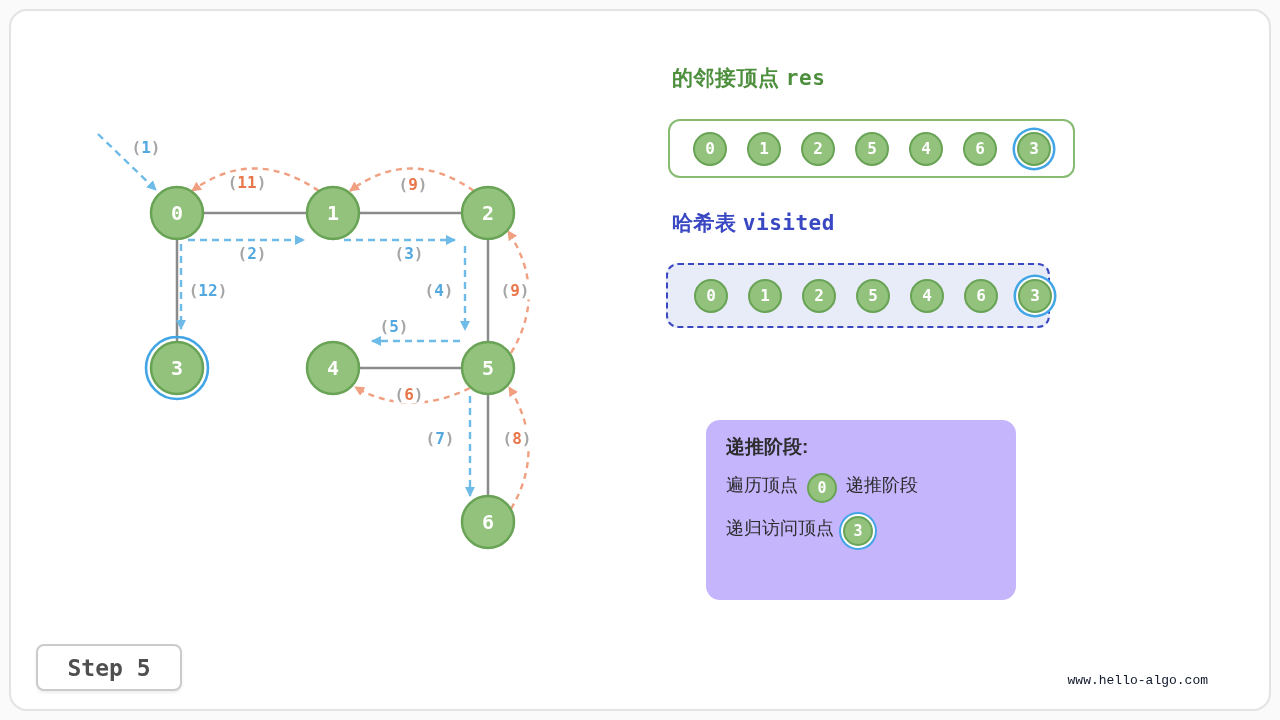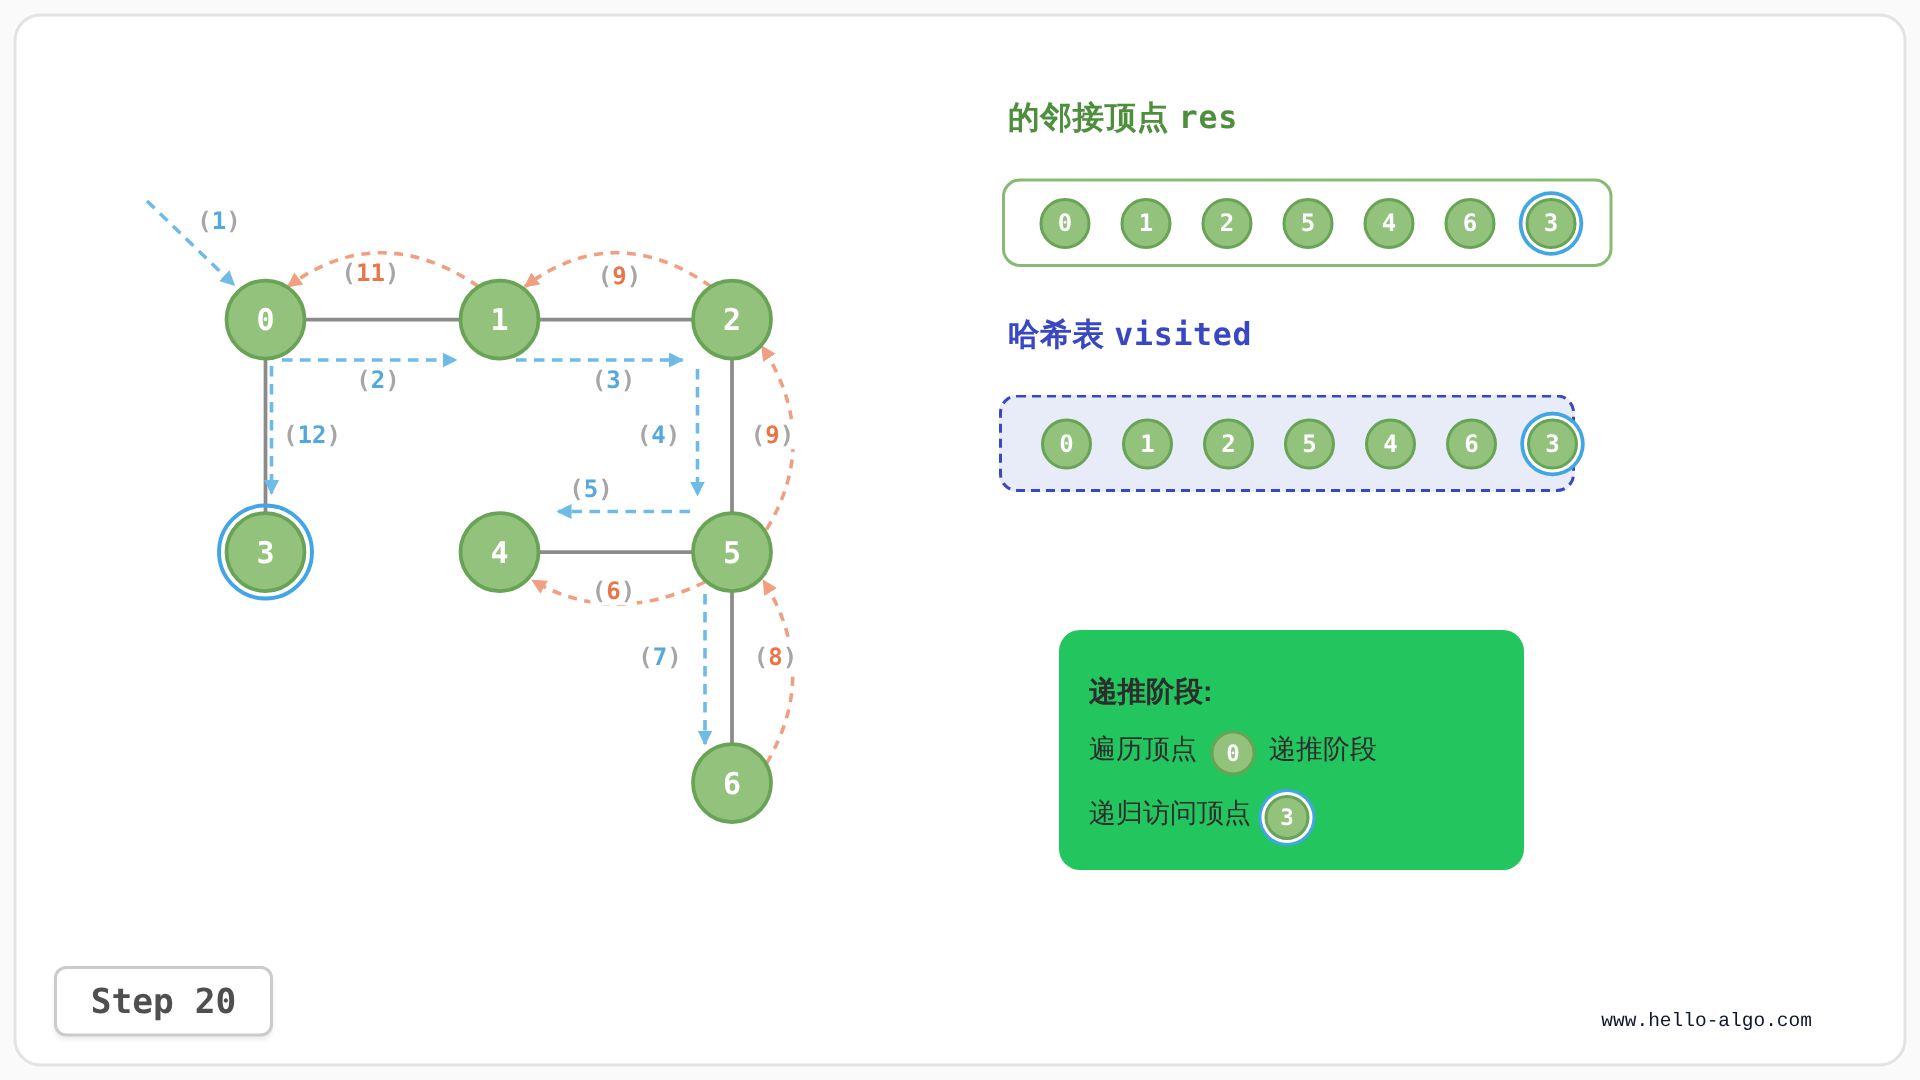--- a/index.html
+++ b/index.html
@@ -30,22 +30,22 @@
 
   .seq-box{position:absolute;display:flex;align-items:center;gap:20px;border-radius:12px}
   .res-box{left:668px;top:119px;width:407px;height:59px;border:2px solid #86bb70;background:#fff;padding-left:23px}
   .visited-box{left:666px;top:263px;width:384px;height:65px;border:2px dashed var(--visited-blue,#3947c3);
     background:#e8ecf8;padding-left:26px}
   .seq-circle{width:34px;height:34px;border-radius:50%;background:var(--node-green,#92c27c);border:2px solid #69a356;
     color:#fff;font-family:"DejaVu Sans Mono",monospace;font-size:16px;font-weight:bold;
     display:flex;align-items:center;justify-content:center;flex:0 0 auto}
   .seq-circle.hl{box-shadow:0 0 0 2px #fff,0 0 0 4.5px var(--highlight-blue,#42a5e5)}
 
-  .info-box{position:absolute;left:706px;top:420px;width:310px;height:160px;background:#22c55e;border-radius:14px;
-    padding:28px 20px;color:#2d2d2d}
+  .info-box{position:absolute;left:706px;top:420px;width:310px;height:180px;background:#c4b5fd;border-radius:14px;
+    padding:14px 20px;color:#2d2d2d}
   .info-title{font-size:19px;font-weight:bold}
   .info-line{display:flex;gap:9px;font-size:18px;margin-top:13px}
   .info-line:first-of-type{margin-top:25px}
   .mini-circle{width:30px;height:30px;border-radius:50%;background:var(--node-green,#92c27c);border:2px solid #69a356;
     color:#fff;font-family:"DejaVu Sans Mono",monospace;font-size:15px;font-weight:bold;
     display:flex;align-items:center;justify-content:center;flex:0 0 auto}
   .mini-circle.hl{box-shadow:0 0 0 2px #fff,0 0 0 4px var(--highlight-blue,#42a5e5)}
 
   .step-badge{position:absolute;left:36px;top:644px;width:146px;height:47px;background:#fff;border:2px solid #cbcbcb;
     border-radius:8px;box-shadow:0 2px 3px rgba(0,0,0,.07);font-family:"DejaVu Sans Mono",monospace;font-size:23px;
@@ -181,15 +181,15 @@
       <span>遍历顶点</span>
       <span class="mini-circle">0</span>
       <span>递推阶段</span>
     </div>
     <div class="info-line">
       <span>递归访问顶点</span>
       <span class="mini-circle hl">3</span>
     </div>
   </div>
 
-  <div class="step-badge">Step 20</div>
+  <div class="step-badge">Step 5</div>
   <div class="watermark">www.hello-algo.com</div>
 </div>
 
 </body></html>

